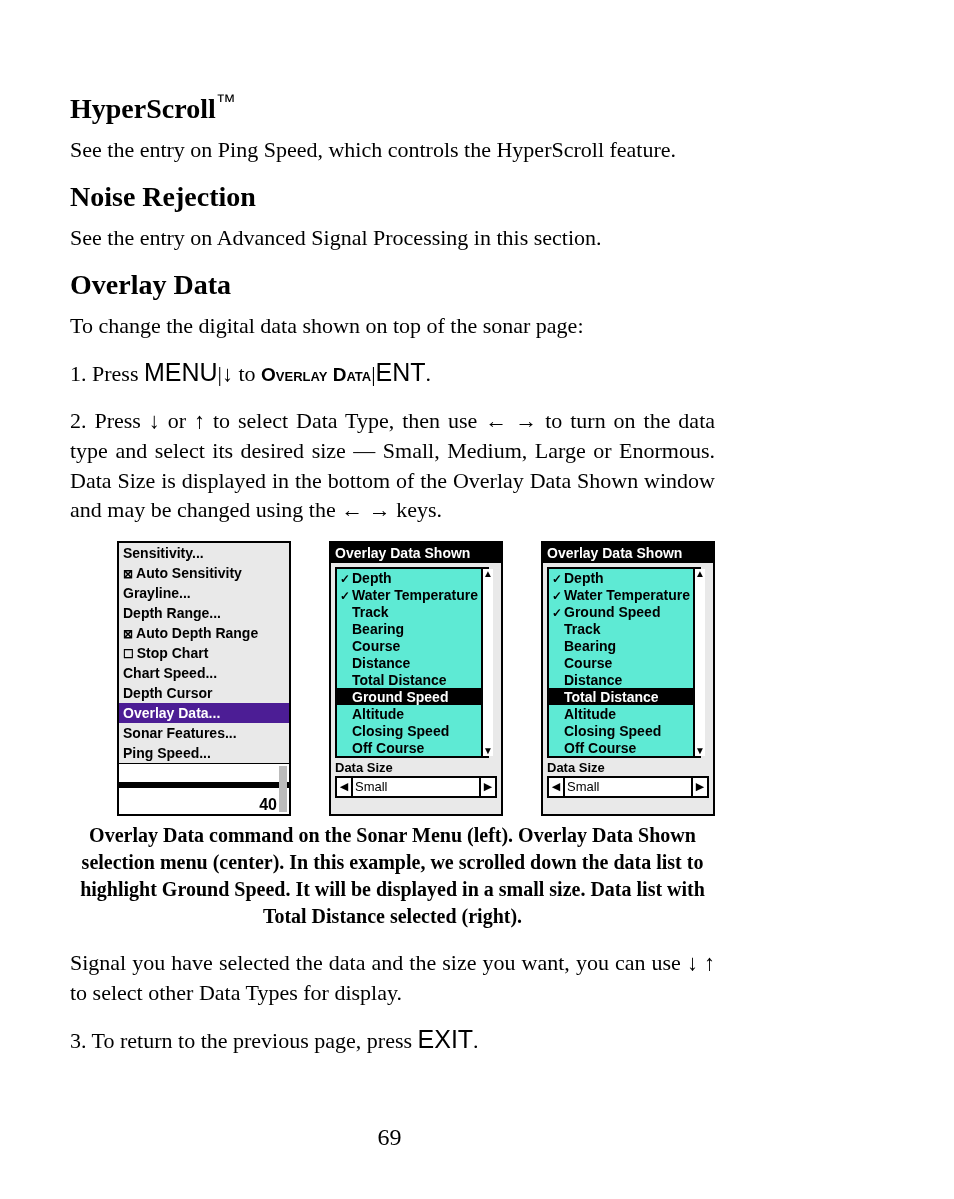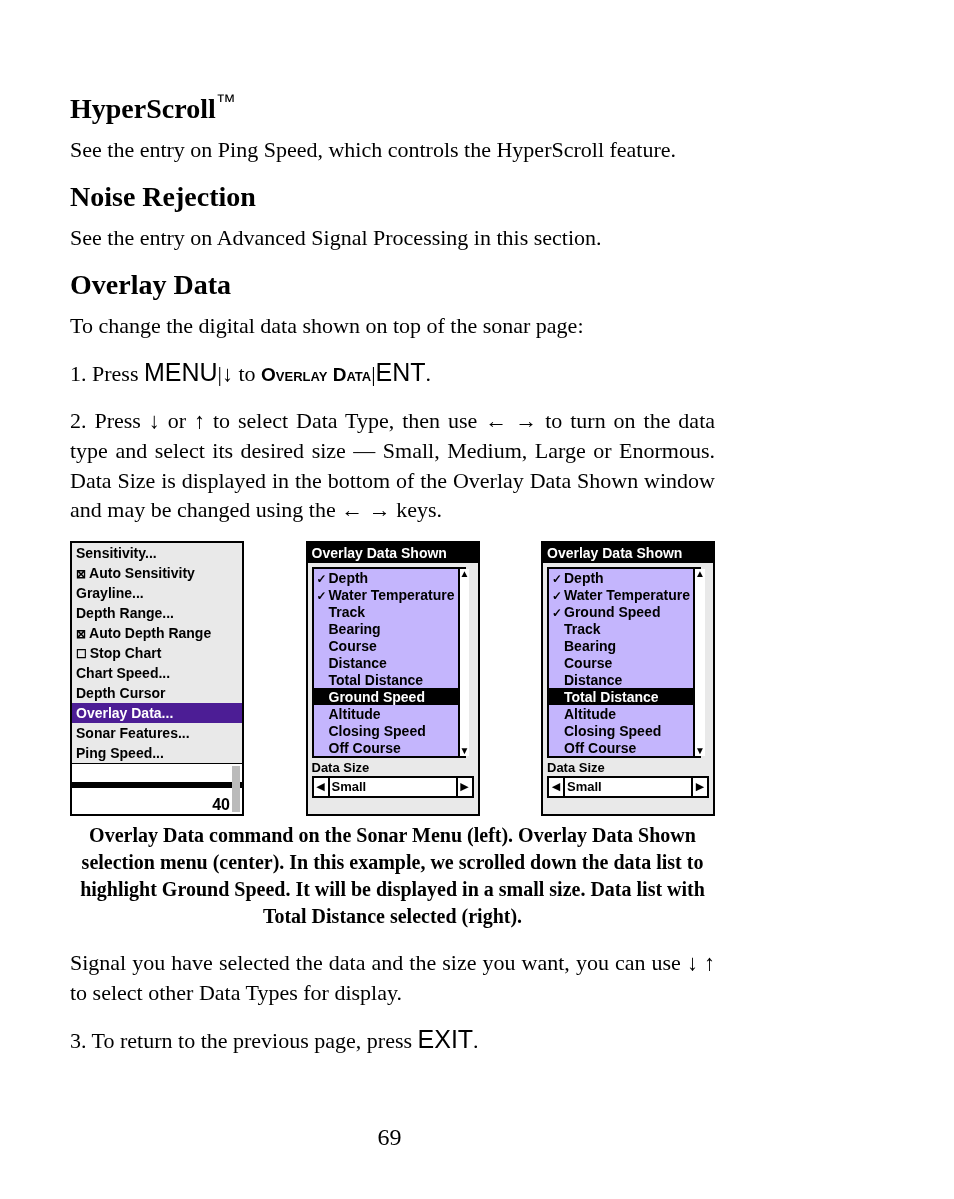--- a/index.html
+++ b/index.html
@@ -9,47 +9,47 @@
   p{font-size:22px;line-height:1.35;margin:0 0 16px 0}
   .just{text-align:justify}
   .menu-key{font-family:Arial,Helvetica,sans-serif;font-weight:normal;font-size:25px}
   .smallcaps{font-family:Arial,Helvetica,sans-serif;font-weight:bold;font-variant:small-caps;font-size:19px}
   .ital{}
   .arrow{font-family:Arial,sans-serif}
   
   .caption{font-size:20px;font-weight:bold;text-align:center;line-height:1.35;margin:4px 0 18px 0}
   .pagenum{position:absolute;bottom:48px;width:100%;left:0;text-align:center;font-size:24px}
   
-  .fig{display:flex;justify-content:space-between;margin:2px 0 6px 0}
+  .fig{display:flex;justify-content:flex-end;gap:38px;margin:2px 0 6px 0}
   .panel{border:2px solid #000;background:#e9e9e9;font-family:Arial,Helvetica,sans-serif}
   
   .sonar{width:170px}
   .sonar .row{font-size:14px;font-weight:bold;padding:2px 4px;color:#000;white-space:nowrap}
   .sonar .sel{background:#4c1d95;color:#fff}
   .sonar .chk::before{content:"⊠";margin-right:3px;font-size:12px}
   .sonar .unchk::before{content:"☐";margin-right:3px;font-size:12px}
   .sonar .preview{height:50px;border-top:1px solid #000;background:linear-gradient(#fff 0 36%, #000 36% 48%, #fff 48% 100%);position:relative}
   .sonar .preview .ruler{position:absolute;right:2px;top:2px;bottom:2px;width:8px;background:#bbb}
   .sonar .preview .num{position:absolute;right:12px;bottom:0;font-size:16px;color:#000;font-weight:bold}
   
   .ods{width:174px;box-sizing:border-box}
   .ods .title{background:#000;color:#fff;font-weight:bold;font-size:14px;padding:2px 4px}
-  .ods .listwrap{display:flex;border:2px solid #000;margin:4px 12px 2px 4px;background:#c4b5fd}
+  .ods .listwrap{display:flex;border:2px solid #000;margin:4px 12px 2px 4px;background:#5eead4}
   .ods .list{flex:1}
   .ods .item{font-size:14px;font-weight:bold;padding:1px 3px 0 3px;white-space:nowrap}
   .ods .item .ck{display:inline-block;width:12px}
   .ods .item .ck.on::before{content:"✓";font-size:12px}
   .ods .item.sel{background:#000;color:#fff}
   .ods .sb{width:14px;border-left:2px solid #000;display:flex;flex-direction:column;justify-content:space-between;align-items:center;background:#fff}
   .ods .sb span{font-size:10px;line-height:1}
   .ods .ds-label{font-size:13px;font-weight:bold;padding:0 4px}
   .ods .sizewrap{display:flex;border:2px solid #000;margin:1px 4px 4px 4px;height:18px;background:#fff}
   .ods .sizewrap .sbtn{width:14px;display:flex;align-items:center;justify-content:center;font-size:11px;border-right:2px solid #000}
   .ods .sizewrap .sbtn:last-child{border-right:none;border-left:2px solid #000}
-  .ods .sizewrap .val{flex:1;font-size:13px;font-weight:bold;padding-left:2px;display:flex;align-items:center}
+  .ods .sizewrap .val{flex:1;font-size:13px;font-weight:normal;padding-left:2px;display:flex;align-items:center}
 </style>
 </head>
 <body>
 
 <div class="page">
 
   <h2>
     <span>HyperScroll</span><span class="tm">™</span>
   </h2>
   <p>See the entry on Ping Speed, which controls the HyperScroll feature.</p>

